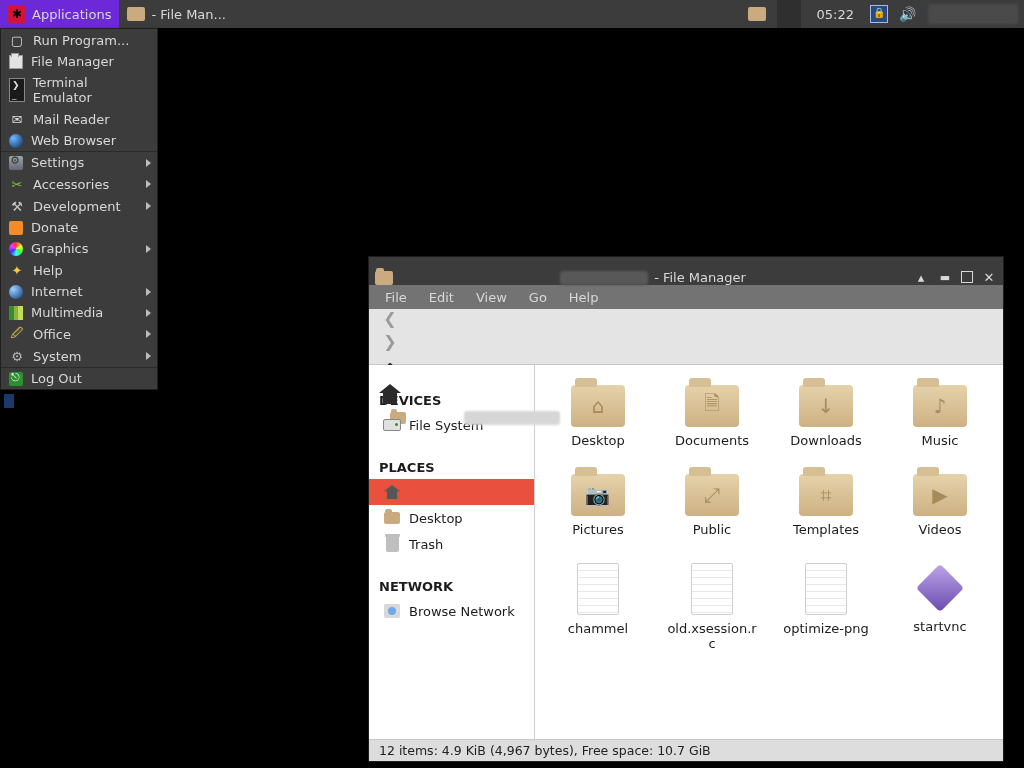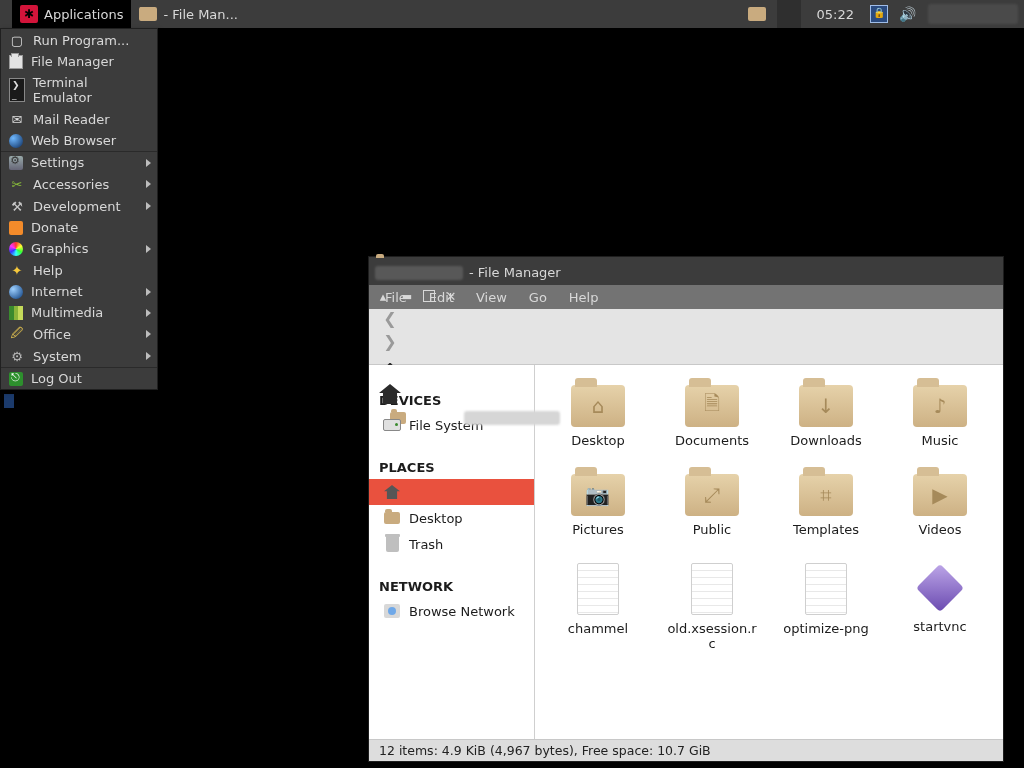--- a/index.html
+++ b/index.html
@@ -7,21 +7,21 @@
   body { background: #000; position: relative; font-size: 13px; color: #d8d8d8; }
 
   
   .panel {
     position: absolute; top: 0; left: 0; right: 0; height: 28px;
     background: #3c3c3c; display: flex; align-items: center; color: #d8d8d8;
   }
   .panel-left { display: flex; align-items: center; height: 100%; }
   .applications-btn {
     display: flex; align-items: center; gap: 6px; padding: 0 8px; height: 100%;
-    background: #000000; cursor: pointer; margin-left: 12px;
+    background: #6d28d9; cursor: pointer;
   }
   .applications-btn .logo {
     width: 18px; height: 18px; background: #d2143a; border-radius: 2px;
     display: flex; align-items: center; justify-content: center;
   }
   .applications-btn .logo::after { content: "✱"; color: #000; font-size: 12px; }
   .taskbar-item {
     display: flex; align-items: center; gap: 6px; padding: 0 14px 0 8px; height: 100%;
     background: #3c3c3c; cursor: pointer; max-width: 220px;
   }
@@ -88,22 +88,22 @@
   
   .desk-speck { position:absolute; left:4px; top:394px; width:10px; height:14px; background:#1b3a6b; }
 
   
   .window {
     position: absolute; left: 368px; top: 256px; width: 636px; height: 506px;
     background: #f0f0f0; border: 1px solid #1e1e1e; display: flex; flex-direction: column;
     box-shadow: 0 4px 18px rgba(0,0,0,.6);
   }
   .titlebar {
-    height: 28px; background: #3c3c3c; color: #d8d8d8; display: flex; align-items: flex-start;
-    padding: 0 6px; gap: 8px; position: relative; flex-direction: column;
+    height: 28px; background: #3c3c3c; color: #d8d8d8; display: flex; align-items: flex-end;
+    padding: 0 6px; gap: 16px; position: relative;
   }
   .titlebar .tb-folder {
     width: 18px; height: 14px; background: #c9ab7f; border-radius: 2px; position: relative;
   }
   .titlebar .tb-folder::before {
     content:""; position:absolute; top:-3px; left:1px; width:8px; height:4px; background:#c9ab7f; border-radius:2px 2px 0 0;
   }
   .titlebar .title-spacer { flex: 1; text-align: center; display: flex; justify-content: center; align-items: center; gap: 6px; }
   .title-blur { display:inline-block; width:88px; height:14px; background:#585858; border-radius:3px; filter: blur(1px);}
   .titlebar .win-btns { display: flex; gap: 8px; align-items: center; }

